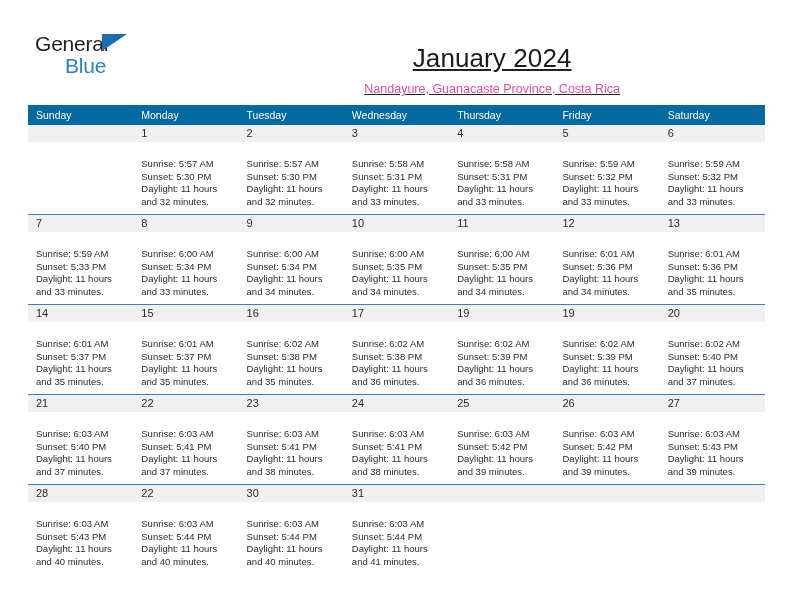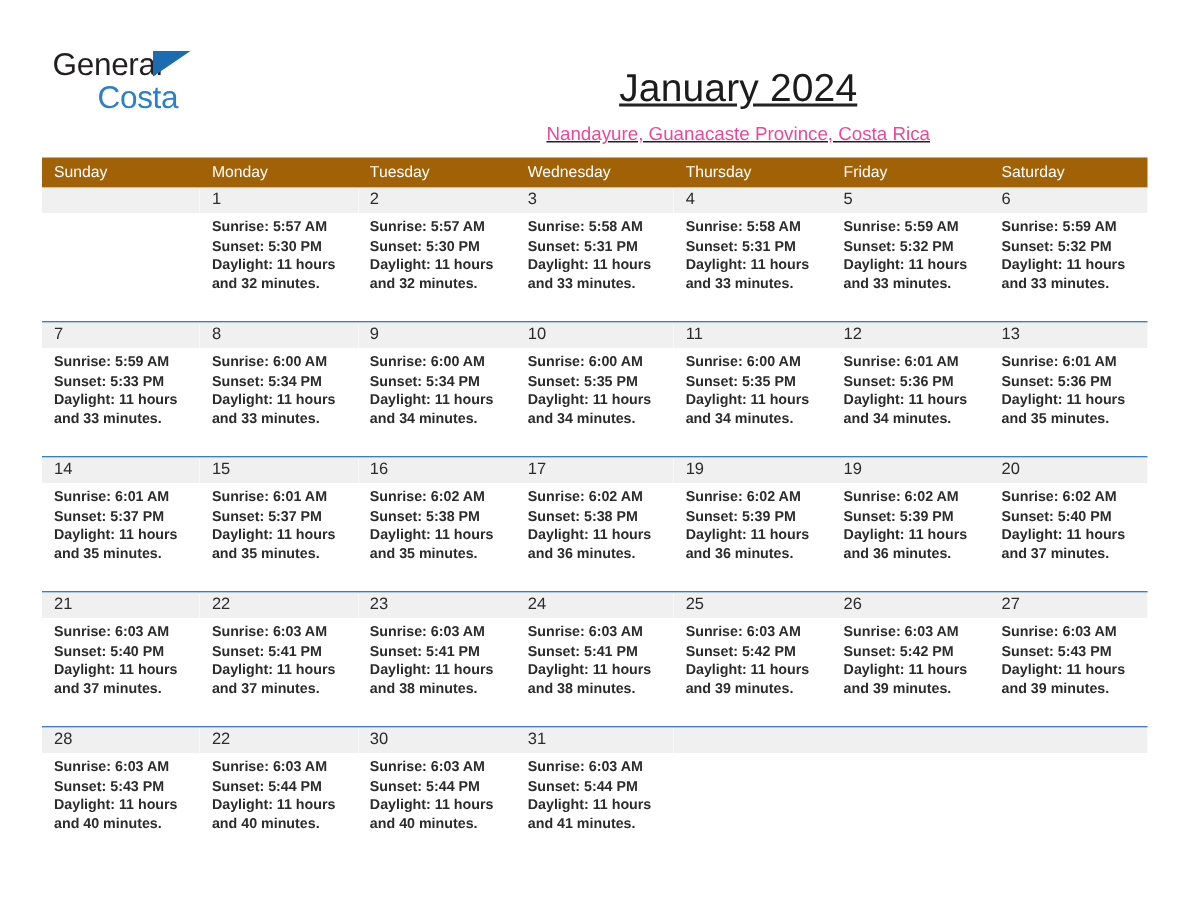--- a/index.html
+++ b/index.html
@@ -86,21 +86,21 @@
   
   .calendar {
     position: absolute;
     left: 28px;
     top: 105px;
     width: 737px;
   }
 
   .dow-row {
     display: flex;
-    background: #a16207;
+    background: #0369a1;
     height: 20px;
   }
   .dow {
     flex: 1 1 0;
     color: #ffffff;
     font-size: 10.5px;
     line-height: 20px;
     padding-left: 8px;
     white-space: nowrap;
     overflow: hidden;
@@ -125,39 +125,38 @@
   .cell .daynum-band {
     height: 17px;
     background: #f0f0f0;
     font-size: 11px;
     line-height: 17px;
     padding-left: 8px;
     color: #2b2b2b;
   }
   .cell.empty .daynum-band { background: #f0f0f0; }
   .cell-body {
-    padding: 4px 8px 0 8px;
+    padding: 16px 8px 0 8px;
     font-size: 9.5px;
     line-height: 12.6px;
     color: #2b2b2b;
-    font-weight: bold;
   }
   .cell-body div { white-space: nowrap; }
 </style>
 </head>
 <body>
 
 <div class="page">
 
   <div class="header">
 
     <div class="logo">
       <div class="logo-row1">General</div>
       <div class="logo-tri"></div>
-      <div class="logo-row2">Costa</div>
+      <div class="logo-row2">Blue</div>
     </div>
 
     <div class="title-block">
       <div class="cal-title">January 2024</div>
       <div class="cal-subtitle">Nandayure, Guanacaste Province, Costa Rica</div>
     </div>
 
   </div>
 
   <div class="calendar">

